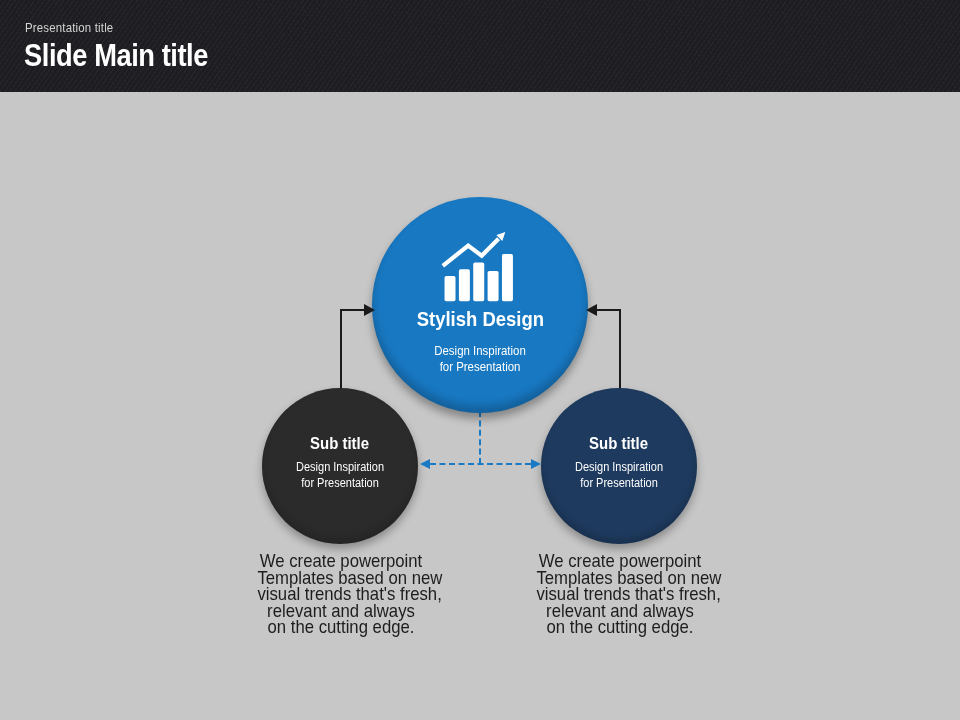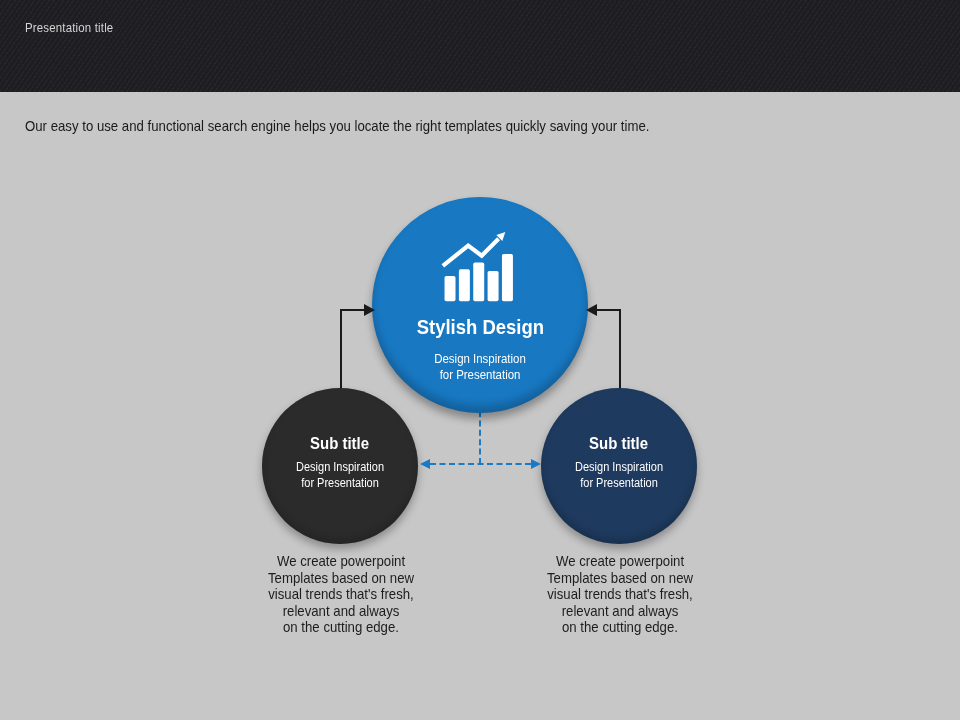--- a/index.html
+++ b/index.html
@@ -33,47 +33,47 @@
   .arrow-right-blue { border-left:10px solid #1b7ac4; border-top:5px solid transparent; border-bottom:5px solid transparent; }
 
   
   .circle { position:absolute; border-radius:50%; color:#fff; text-align:center;
             display:flex; flex-direction:column; align-items:center; z-index:2; }
   .circle-main {
     left:372px; top:197px; width:216px; height:216px; background:#1878c2;
     box-shadow: 0 6px 9px rgba(0,0,0,0.33), inset 0 -7px 9px rgba(0,0,0,0.20);
   }
   .circle-main .icon { margin-top:30px; }
-  .circle-main .c-title { font-size:21px; font-weight:bold; margin-top:8px; }
+  .circle-main .c-title { font-size:21px; font-weight:bold; margin-top:0; }
   .circle-main .c-sub { font-size:13px; line-height:16px; margin-top:12px; }
   .circle-side { width:156px; height:156px; box-shadow: 0 5px 8px rgba(0,0,0,0.30), inset 0 -5px 7px rgba(0,0,0,0.16); padding-top:0; }
   .circle-left  { left:262px; top:388px; background:#2b2b2b; }
   .circle-right { left:541px; top:388px; background:#1e3a5e; }
   .circle-side .c-title { font-size:17px; font-weight:bold; margin-top:46px; }
   .circle-side .c-sub { font-size:12.5px; line-height:15.5px; margin-top:6px; }
 
   
-  .caption { position:absolute; width:190px; text-align:center; font-size:15px; line-height:16.5px; color:#1d1d1d; }
+  .caption { position:absolute; width:190px; text-align:center; font-size:19px; line-height:16.5px; color:#1d1d1d; }
   .caption-left  { left:246px; top:553px; }
   .caption-right { left:525px; top:553px; }
 </style>
 </head>
 <body>
 
 <div class="slide">
 
   <div class="header">
     <div class="pretitle">
       <span class="cond">Presentation title</span>
     </div>
+    <div class="main-title">
+      <span class="cond">Slide Main title</span>
+    </div>
   </div>
 
-  <div class="subtitle">
-    <span class="cond">Our easy to use and functional search engine helps you locate the right templates quickly saving your time.</span>
-  </div>
 
   <div>
     <div class="line" style="left:340px; top:310px; width:2px; height:82px;"></div>
     <div class="line" style="left:340px; top:309px; width:26px; height:2px;"></div>
     <div class="arrow arrow-right-dark" style="left:364px; top:304px;"></div>
   </div>
 
   <div>
     <div class="line" style="left:619px; top:310px; width:2px; height:82px;"></div>
     <div class="line" style="left:595px; top:309px; width:26px; height:2px;"></div>

